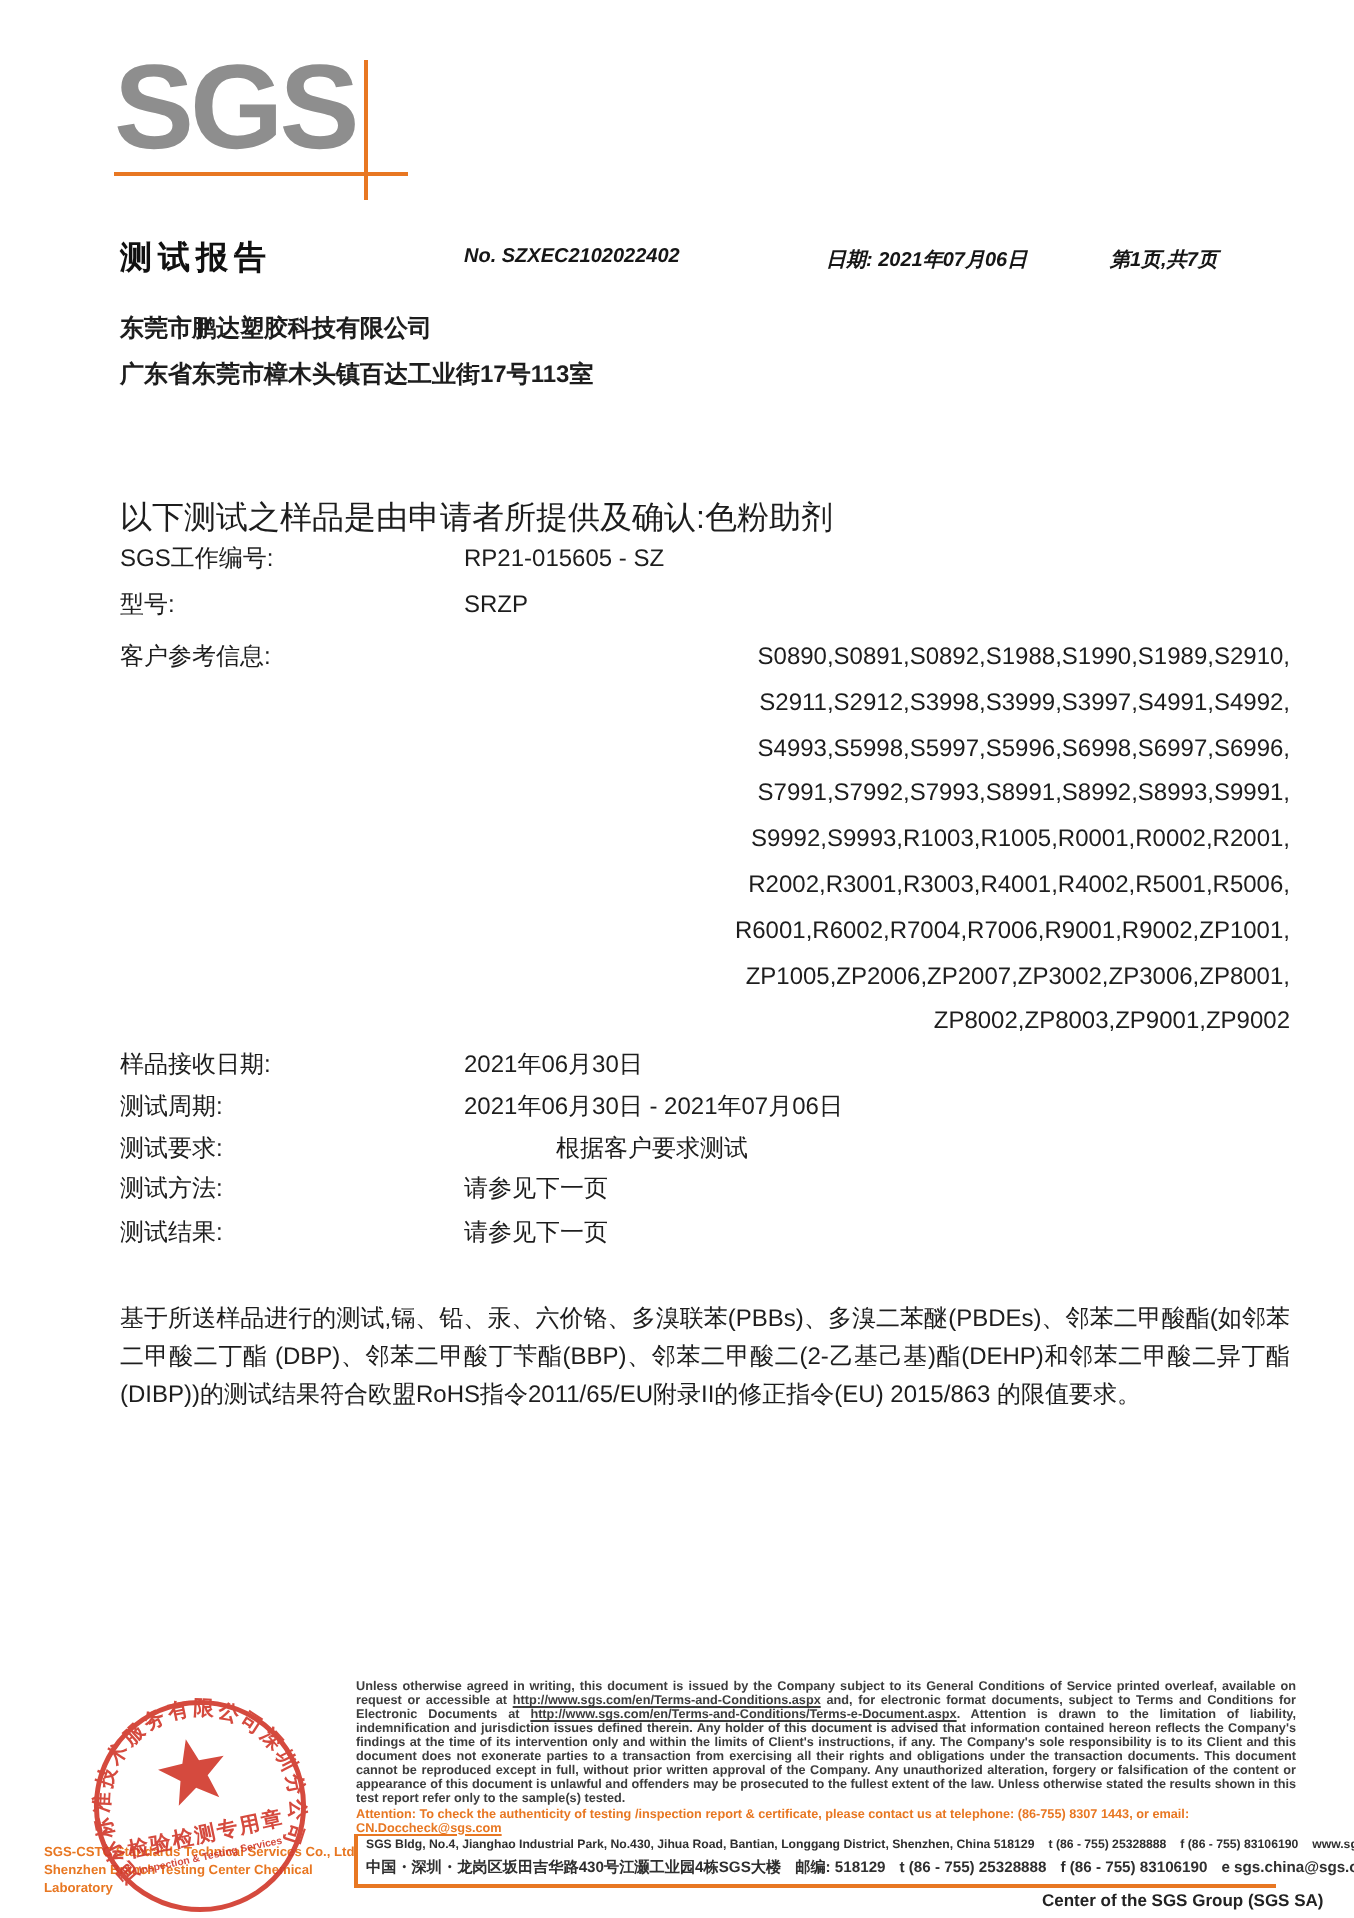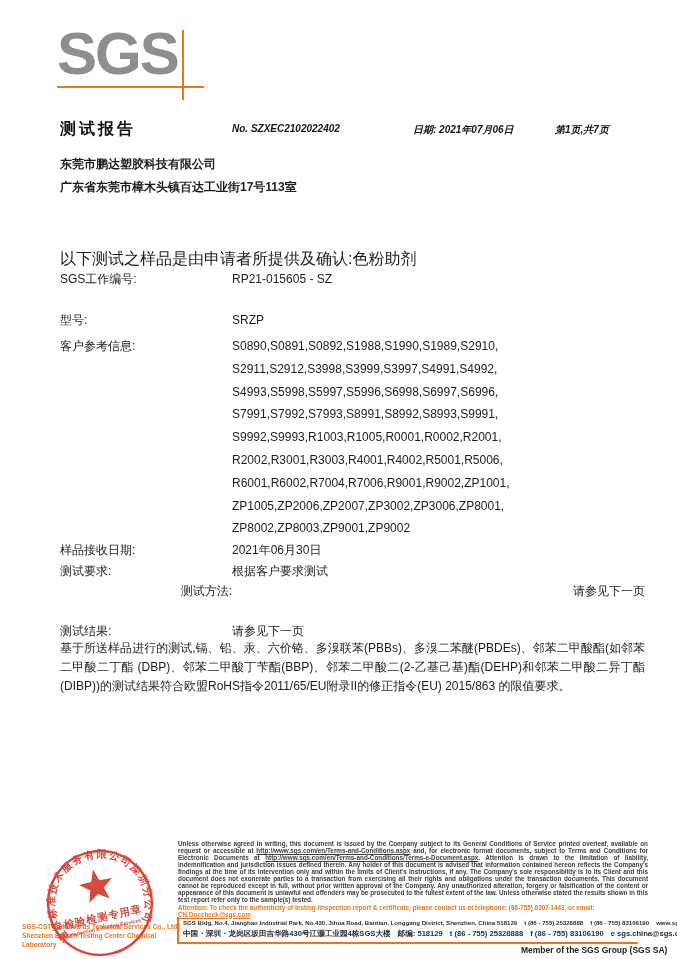--- a/index.html
+++ b/index.html
@@ -30,30 +30,30 @@
   .applicant-name{position:absolute;left:60px;top:156px;font-size:12px;font-weight:bold;}
   .applicant-address{position:absolute;left:60px;top:179px;font-size:12px;font-weight:bold;}
 
   .intro{position:absolute;left:60px;top:249px;font-size:16px;}
 
   
   .fields{position:absolute;left:60px;top:271px;width:585px;font-size:12px;}
   .frow{display:flex;align-items:flex-start;}
   .flabel{width:172px;flex:none;line-height:16px;}
   .fvalue{flex:1;line-height:16px;}
-  .rw-job{margin-bottom:25px;}
+  .rw-job{margin-bottom:7px;}
   .rw-model{margin-bottom:7px;}
   .rw-ref{margin-bottom:2px;}
   .rw-ref .flabel{padding-top:3px;}
-  .ref-line{line-height:22.8px;}
+  .ref-line{line-height:22.8px;text-align:right;}
   .rw-received{margin-bottom:5px;}
   .rw-period{margin-bottom:5px;}
-  .rw-requirement{margin-bottom:4px;}
-  .rw-method{margin-bottom:24px;text-align:right;}
-  .rw-result{margin-bottom:0;justify-content:space-between;}
+  .rw-requirement{margin-bottom:4px;gap:46px;}
+  .rw-method{margin-bottom:6px;}
+  .rw-result{margin-bottom:26px;justify-content:space-between;}
   .rw-conclusion .fvalue{line-height:18.8px;text-align:justify;}
 
   
   .legal{
     position:absolute;left:178px;top:841px;width:470px;
     font-size:6.35px;line-height:6.95px;text-align:justify;
     color:#3d3d3d;font-weight:600;
   }
   .legal .lnk{text-decoration:underline;}
   .attention{
@@ -124,20 +124,24 @@
         <div class="ref-line">ZP1005,ZP2006,ZP2007,ZP3002,ZP3006,ZP8001,</div>
         <div class="ref-line">ZP8002,ZP8003,ZP9001,ZP9002</div>
       </div>
     </div>
 
     <div class="frow rw-received">
       <div class="flabel">样品接收日期:</div>
       <div class="fvalue">2021年06月30日</div>
     </div>
 
+    <div class="frow rw-period">
+      <div class="flabel">测试周期:</div>
+      <div class="fvalue">2021年06月30日 - 2021年07月06日</div>
+    </div>
 
     <div class="frow rw-requirement">
       <div class="flabel">测试要求:</div>
       <div class="fvalue">根据客户要求测试</div>
     </div>
 
     <div class="frow rw-method">
       <div class="flabel">测试方法:</div>
       <div class="fvalue">请参见下一页</div>
     </div>
@@ -173,21 +177,21 @@
     </div>
     <div class="addr-row addr-cn">
       <span>中国・深圳・龙岗区坂田吉华路430号江灏工业园4栋SGS大楼</span>
       <span>邮编: 518129</span>
       <span>t (86 - 755) 25328888</span>
       <span>f (86 - 755) 83106190</span>
       <span>e sgs.china@sgs.com</span>
     </div>
   </div>
 
-  <div class="member">Member of the SGS Group (SGS SA)</div>
+  <div class="member">Center of the SGS Group (SGS SA)</div>
 
   <svg class="stamp" viewBox="0 0 112 112" xmlns="http://www.w3.org/2000/svg">
     <defs>
       <path id="ringPath" d="M 22.3,84.3 A 44,44 0 1 1 89.7,84.3" fill="none"></path>
     </defs>
     <circle cx="56" cy="56" r="50" fill="none" stroke="#D23B2E" stroke-width="2.4"></circle>
     <polygon points="56,23 60.1,34.3 72.2,34.7 62.7,42.2 66,53.8 56,47 46,53.8 49.3,42.2 39.8,34.7 51.9,34.3" fill="#D23B2E"></polygon>
     <text fill="#D23B2E" font-size="10" font-weight="bold" letter-spacing="1.5">
       <textPath href="#ringPath" startOffset="2">通标标准技术服务有限公司深圳分公司</textPath>
     </text>

